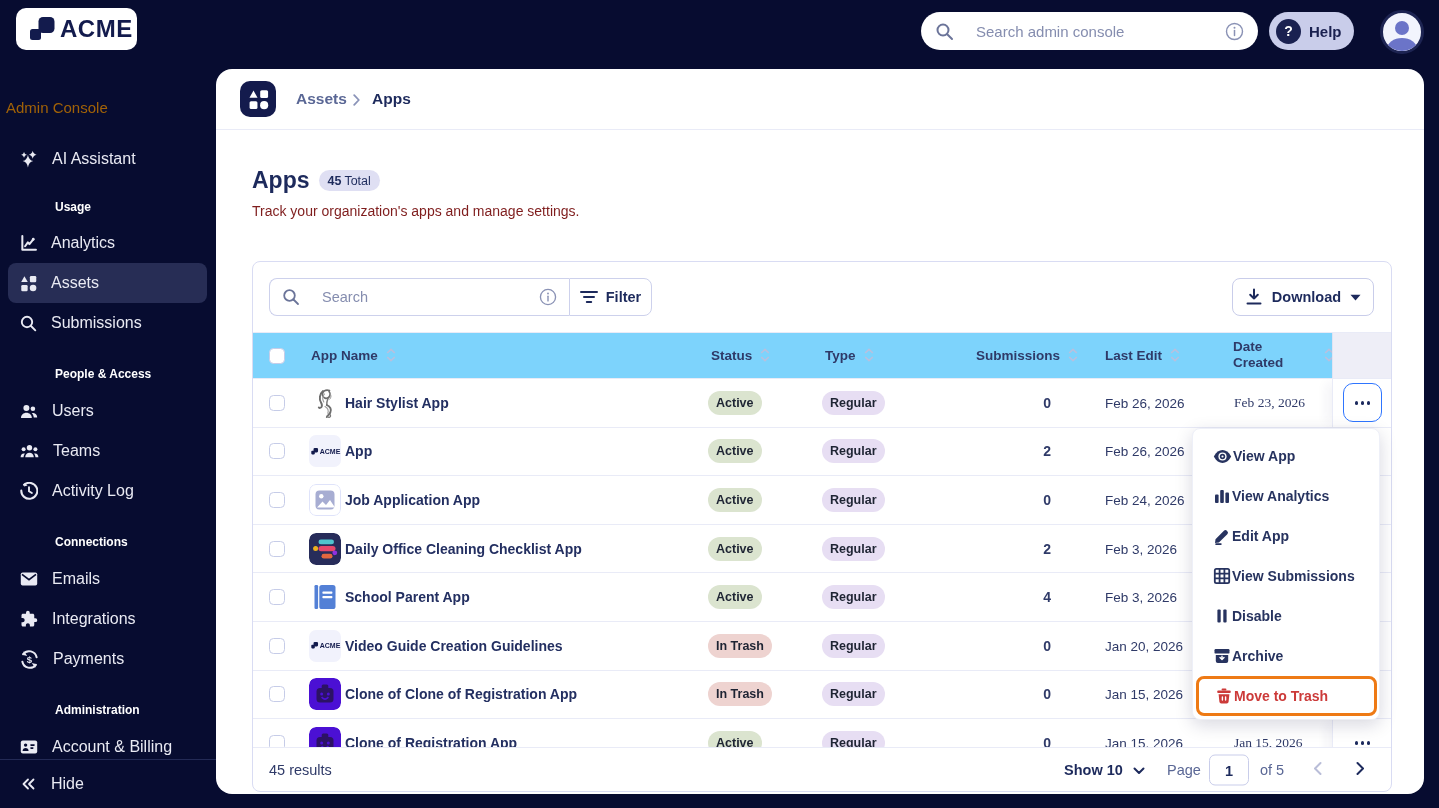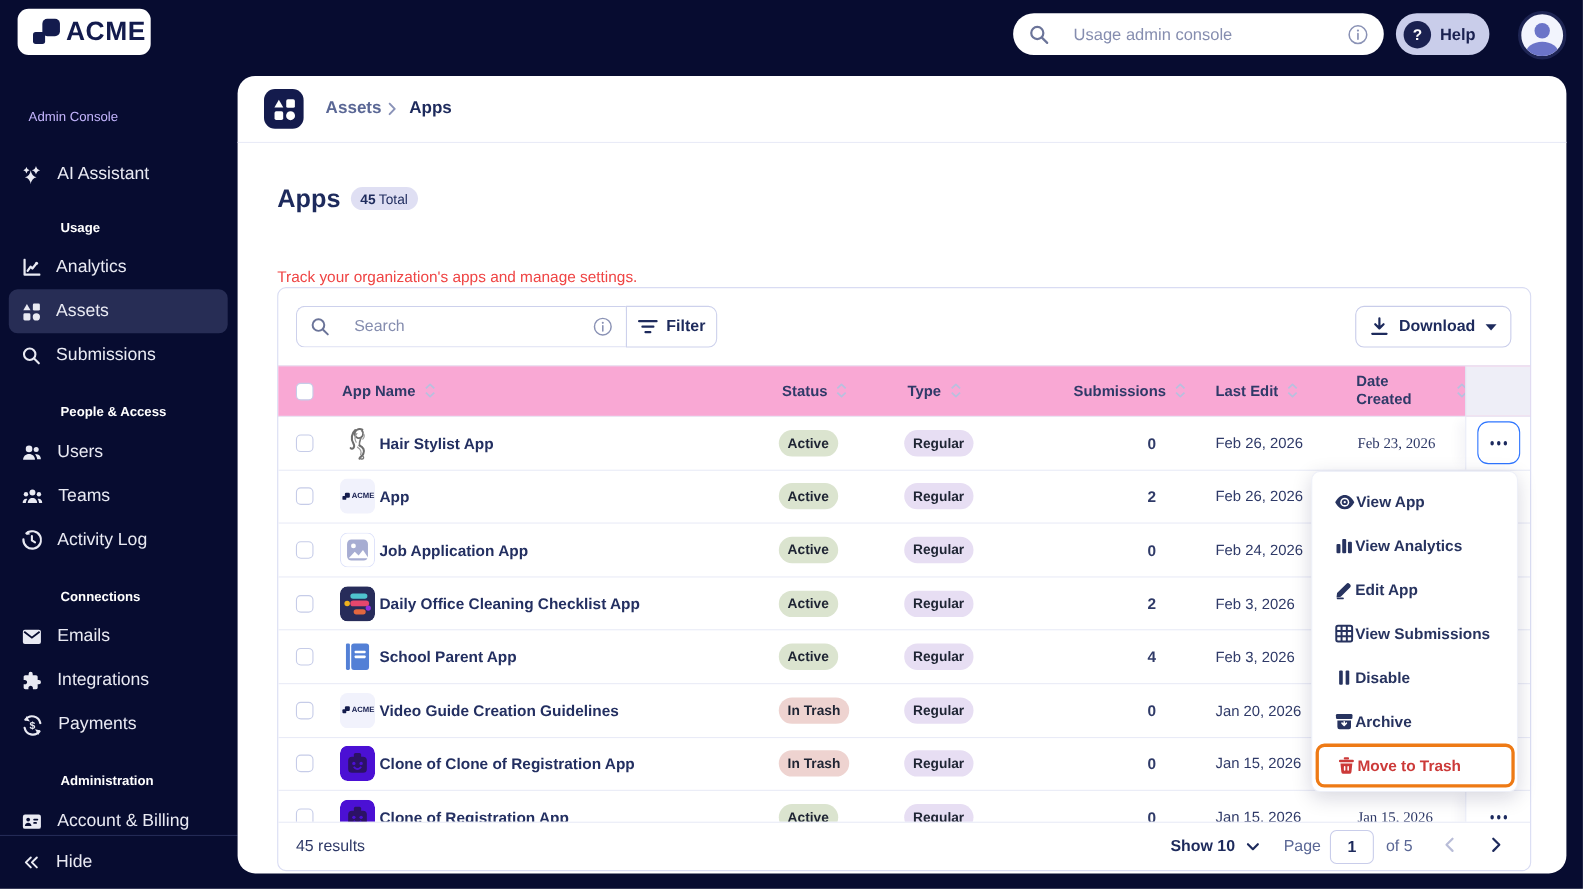--- a/index.html
+++ b/index.html
@@ -16,45 +16,45 @@
 .helpbtn .ht { color:#1a2150; font-size:15px; font-weight:700; }
 .avatar { position:absolute; left:1380px; top:10px; width:44px; height:44px; border-radius:50%; background:#f2f4fd; border:3px solid #1d2452; overflow:hidden; }
 .avatar .head { position:absolute; left:12px; top:8px; width:14px; height:14px; border-radius:50%; background:#6b74c8; }
 .avatar .body { position:absolute; left:4px; top:25px; width:30px; height:22px; border-radius:50%; background:#6b74c8; }
 
 
 .side { position:absolute; left:0; top:0; width:216px; height:808px; }
 .sitem { position:absolute; left:8px; width:199px; height:40px; display:flex; align-items:center; padding-left:12px; gap:14px; color:#e9eaf3; font-size:16px; border-radius:8px; }
 .sitem.sel { background:#272d55; }
 .slabel { position:absolute; left:16px; color:#ffffff; font-size:12px; font-weight:700;margin-left:39px; }
-.admincon { position:absolute; left:26px; top:99px; color:#c4b5fd; font-size:12px; }
+.admincon { position:absolute; left:6px; top:99px; color:#a16207; font-size:15px; }
 .sdivider { position:absolute; left:0; top:759px; width:216px; height:1px; background:#232a55; }
 
 
 .content { position:absolute; left:216px; top:69px; width:1208px; height:725px; background:#fff; border-radius:16px; }
 .crumb-ic { position:absolute; left:24px; top:12px; width:36px; height:36px; background:#141b4d; border-radius:10px; display:flex; align-items:center; justify-content:center; }
 .crumb-a { position:absolute; left:80px; top:21px; font-size:15.5px; font-weight:700; color:#5a6795; }
 .crumb-ch { position:absolute; left:137px; top:23px; }
 .crumb-b { position:absolute; left:156px; top:21px; font-size:15.5px; font-weight:700; color:#1d2a5c; }
 .crumb-line { position:absolute; left:0; top:60px; width:1208px; height:1px; background:#e9ebf7; }
 .h1row { position:absolute; left:36px; top:98px; display:flex; align-items:center; gap:9px; }
 .h1row h1 { font-size:23px; font-weight:700; color:#1d2a5c; }
 .badge { background:#dfdff3; border-radius:11px; height:21px; display:flex; align-items:center; padding:0 9px; font-size:12.5px; color:#1d2a5c; gap:3px;justify-content:center; }
 .badge b { font-weight:700; }
-.desc { position:absolute; left:36px; top:134px; font-size:14px; color:#ef4444;margin-top:40px; }
+.desc { position:absolute; left:36px; top:134px; font-size:14px; color:#7f1d1d; }
 
 
 .card { position:absolute; left:36px; top:192px; width:1140px; height:531px; border:1px solid #d9dcf3; border-radius:8px; background:#fff; }
 .toolbar { position:relative; height:70px; }
 .sgroup { position:absolute; left:16px; top:16px; height:38px; display:flex; }
 .sinput { width:300px; height:38px; border:1px solid #cdd1ec; border-right:none; border-radius:8px 0 0 8px; display:flex; align-items:center; padding:0 12px; gap:22px; }
 .sinput .ph { color:#858daf; font-size:14.5px; flex:1; }
 .fbtn { width:83px; height:38px; border:1px solid #cdd1ec; border-radius:0 8px 8px 0; display:flex; align-items:center; justify-content:center; gap:8px; font-size:14.5px; font-weight:700; color:#1d2a5c; }
 .dlbtn { position:absolute; left:979px; top:16px; width:142px; height:38px; border:1px solid #c9cdea; border-radius:8px; display:flex; align-items:center; justify-content:center; gap:9px; font-size:14.5px; font-weight:700; color:#1d2a5c; }
-.thead { position:relative; height:47px; background:#f9a8d4; border-top:1px solid #e9ebf7; border-bottom:1px solid #e9ebf7; font-size:13.5px; font-weight:700; color:#2f3a68; }
+.thead { position:relative; height:47px; background:#7dd3fc; border-top:1px solid #e9ebf7; border-bottom:1px solid #e9ebf7; font-size:13.5px; font-weight:700; color:#2f3a68; }
 .th { position:absolute; top:0; height:44px; display:flex; align-items:center; gap:8px; }
 .rows { position:relative; height:368px; overflow:hidden; }
 .row { position:relative; height:48.6px; border-bottom:1px solid #e9ebf7; }
 .cb { position:absolute; left:16px; top:50%; margin-top:-8px; width:16px; height:16px; border:1.5px solid #c6cce8; border-radius:4.5px; background:#fff; }
 .appic { position:absolute; left:56px; top:50%; margin-top:-16px; width:32px; height:32px; border-radius:7px; overflow:hidden; }
 .aname { position:absolute; left:92px; top:50%; transform:translateY(-50%); font-size:14px; font-weight:700; color:#232f61; }
 .pill { position:absolute; top:50%; margin-top:-12px; height:24px; border-radius:12px; display:flex; align-items:center; padding:0 8px; font-size:12.5px; font-weight:700; color:#1e2433; }
 .pill.st { left:455px; }
 .pill.ty { left:569px; background:#e7def3; }
 .pill.g { background:#dbe4cf; }
@@ -82,21 +82,21 @@
       <rect x="3" y="15" width="11" height="11" rx="2.5" fill="#131b4d"></rect>
       <rect x="11.5" y="3" width="16" height="16" rx="4.5" fill="#131b4d"></rect>
     </svg>
   <span class="logo-txt">ACME</span>
 </div>
 <div class="topsearch">
   <svg width="19" height="19" viewBox="0 0 19 19" fill="none">
       <circle cx="8" cy="8" r="5.5" stroke="#6b7499" stroke-width="2"></circle>
       <path d="M12.2 12.2L17 17" stroke="#6b7499" stroke-width="2" stroke-linecap="round"></path>
     </svg>
-  <span class="ph">Usage admin console</span>
+  <span class="ph">Search admin console</span>
   <svg width="19" height="19" viewBox="0 0 19 19" fill="none">
       <circle cx="9.5" cy="9.5" r="8" stroke="#8a92b5" stroke-width="1.4"></circle>
       <path d="M9.5 8.6v5" stroke="#8a92b5" stroke-width="1.5" stroke-linecap="round"></path>
       <circle cx="9.5" cy="5.8" r="1" fill="#8a92b5"></circle>
     </svg>
 </div>
 <div class="helpbtn">
     <span class="qc">?</span>
     <span class="ht">Help</span>
   </div>

